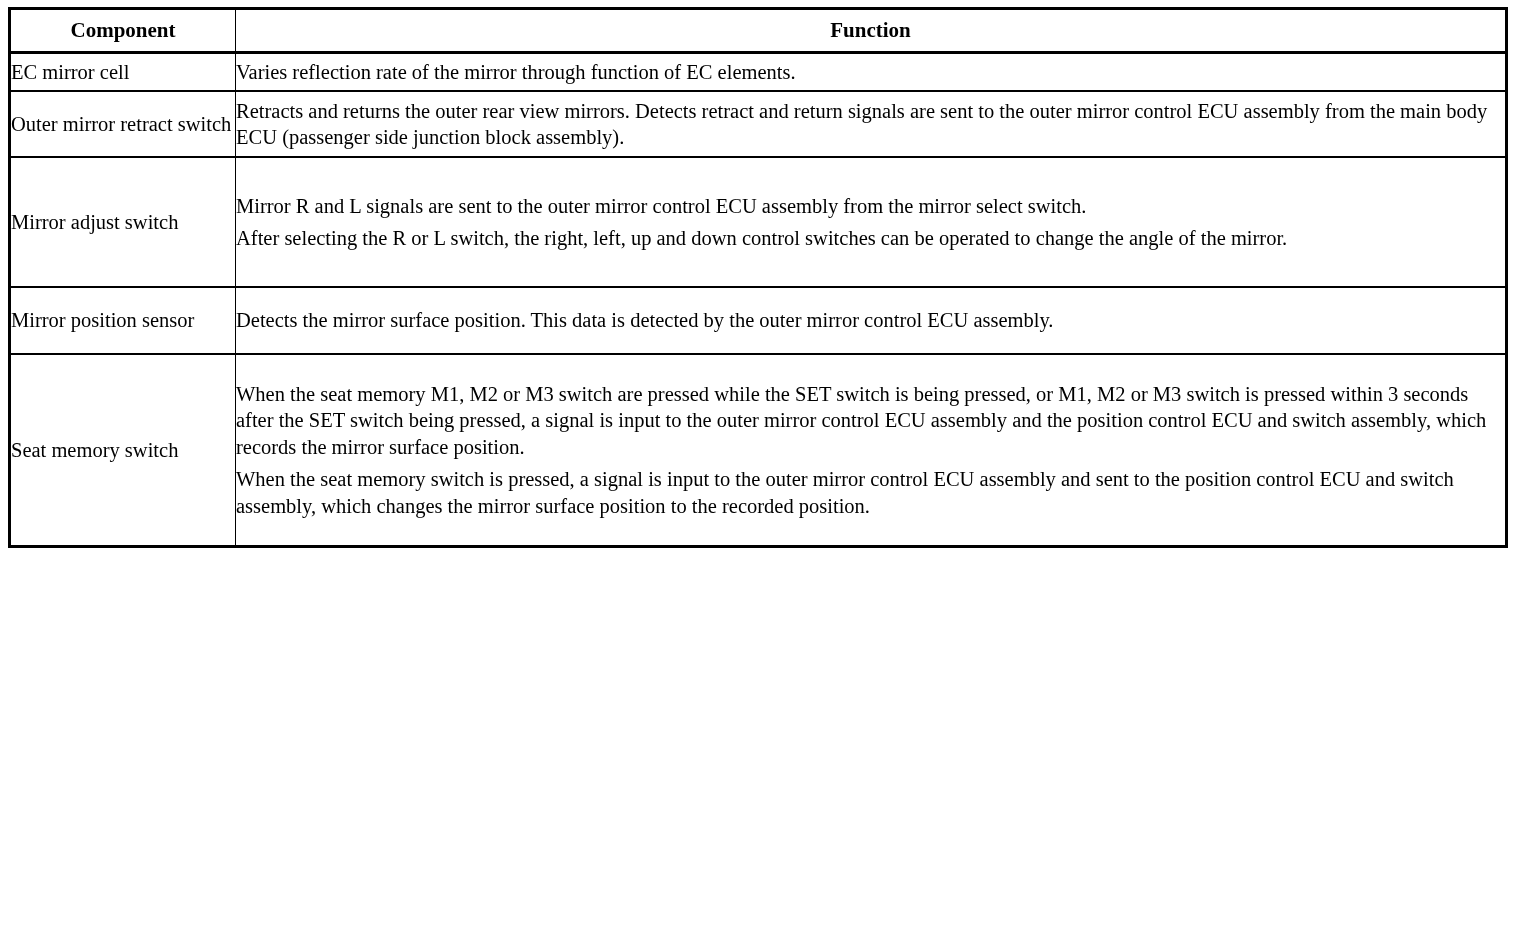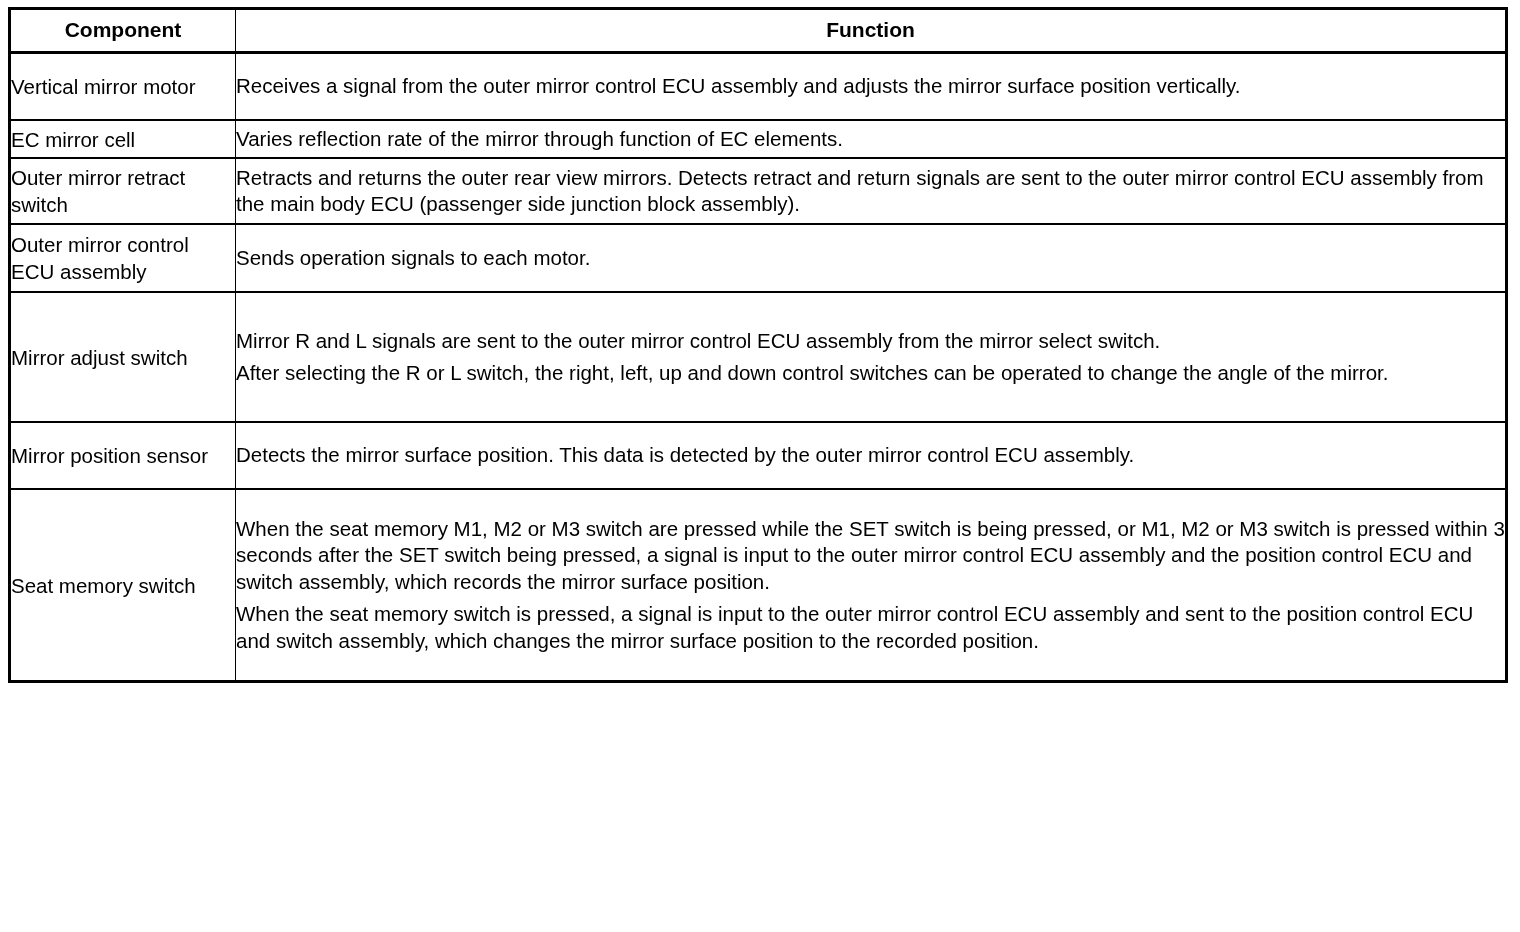--- a/index.html
+++ b/index.html
@@ -13,20 +13,21 @@
     font-family: "Liberation Sans", sans-serif;
     color: #000000;
     overflow: hidden;
   }
 
   .page {
     position: relative;
     width: 1382px;
     height: 932px;
     background: #ffffff;
+    font-family: Liberation Serif, serif;
   }
 
   
   .spec-table {
     position: absolute;
     left: 8px;
     top: 7px;
     width: 1497px;          
     border-collapse: collapse;
     table-layout: fixed;
@@ -118,42 +119,30 @@
       <col class="col-function">
     </colgroup>
     <thead>
       <tr>
         <th class="cell-header-component">Component</th>
         <th class="cell-header-function">Function</th>
       </tr>
     </thead>
     <tbody id="table-body">
 
-    <tr data-row="0">
-          <td class="cell-component">Vertical mirror motor</td>
-          <td class="cell-function">
-            <p>Receives a signal from the outer mirror control ECU assembly and adjusts the mirror surface position vertically.</p>
-          </td>
-        </tr>
         <tr data-row="4">
           <td class="cell-component">EC mirror cell</td>
           <td class="cell-function">
             <p>Varies reflection rate of the mirror through function of EC elements.</p>
           </td>
         </tr>
         <tr data-row="5">
           <td class="cell-component">Outer mirror retract switch</td>
           <td class="cell-function">
             <p>Retracts and returns the outer rear view mirrors. Detects retract and return signals are sent to the outer mirror control ECU assembly from the main body ECU (passenger side junction block assembly).</p>
-          </td>
-        </tr>
-        <tr data-row="7">
-          <td class="cell-component">Outer mirror control ECU assembly</td>
-          <td class="cell-function">
-            <p>Sends operation signals to each motor.</p>
           </td>
         </tr>
         <tr data-row="8">
           <td class="cell-component">Mirror adjust switch</td>
           <td class="cell-function">
             <p>Mirror R and L signals are sent to the outer mirror control ECU assembly from the mirror select switch.</p>
             <p>After selecting the R or L switch, the right, left, up and down control switches can be operated to change the angle of the mirror.</p>
           </td>
         </tr>
         <tr data-row="9">

